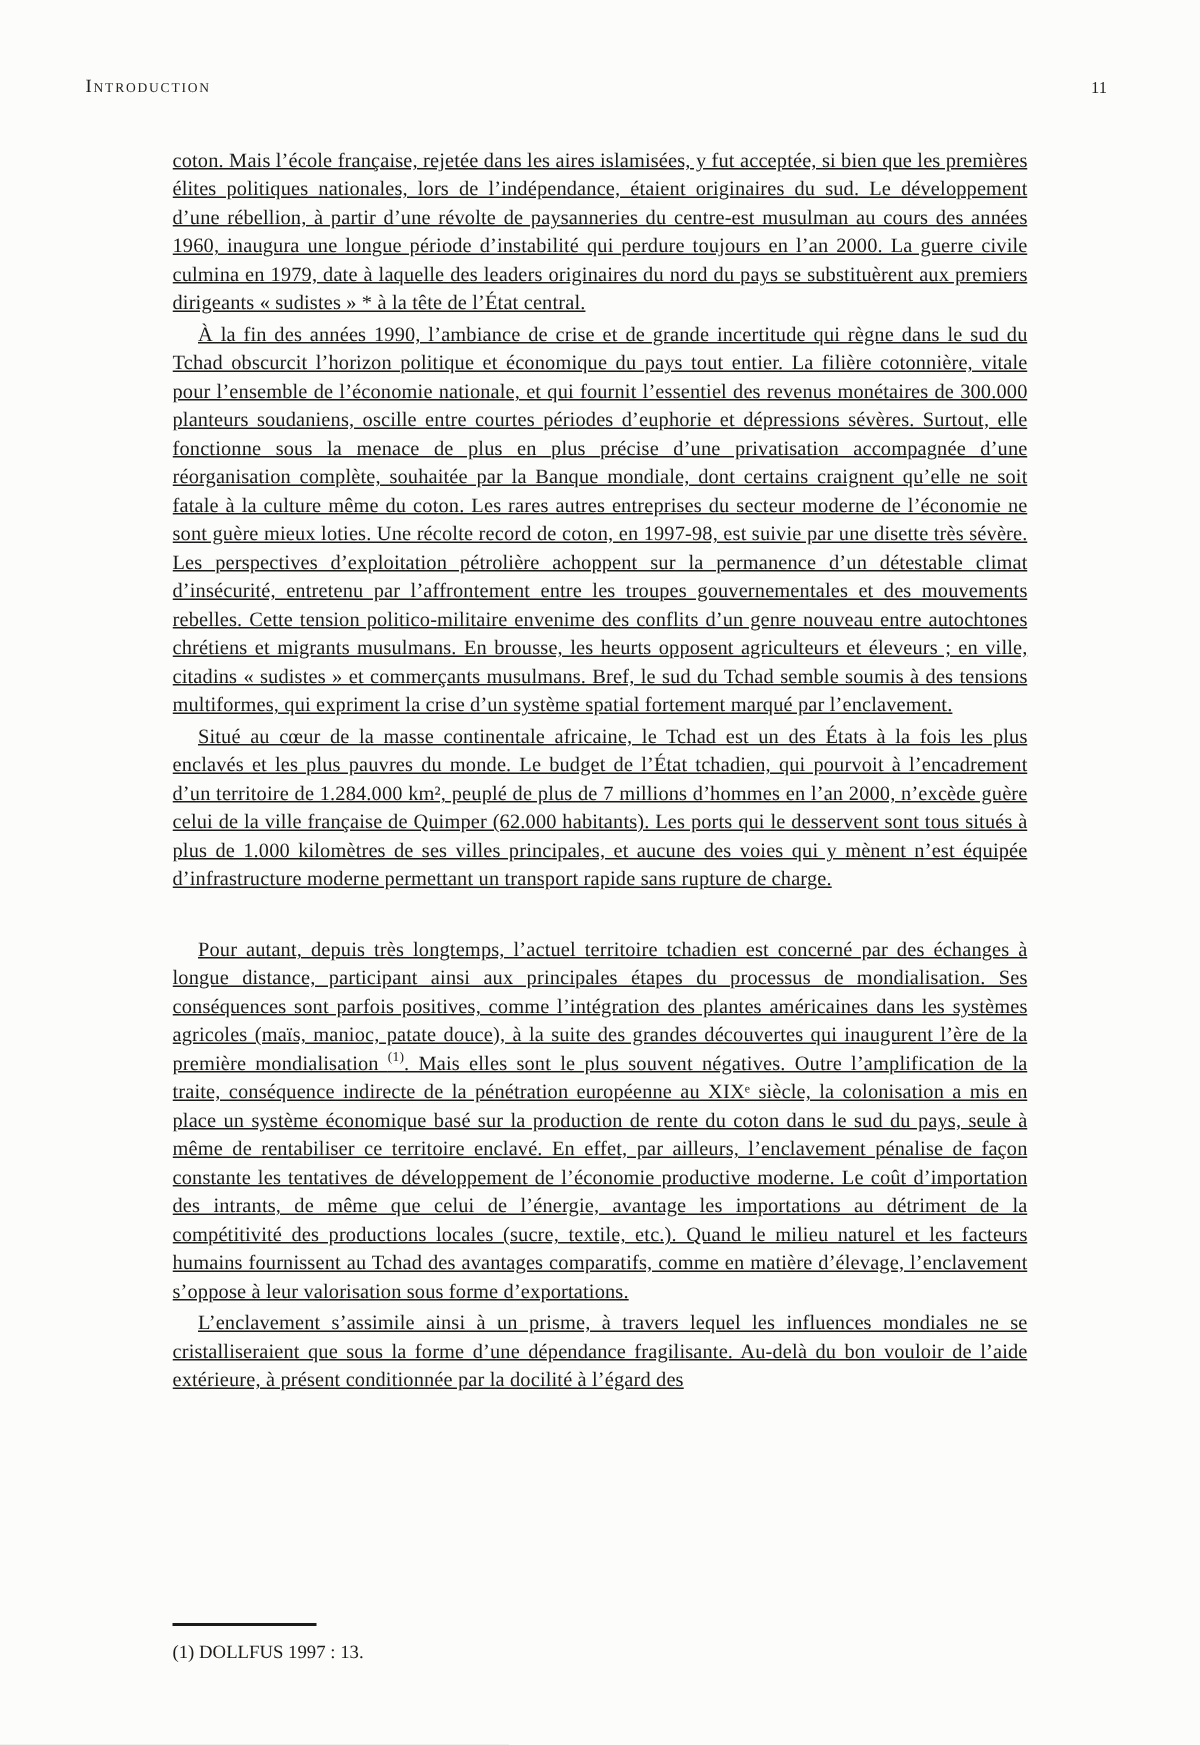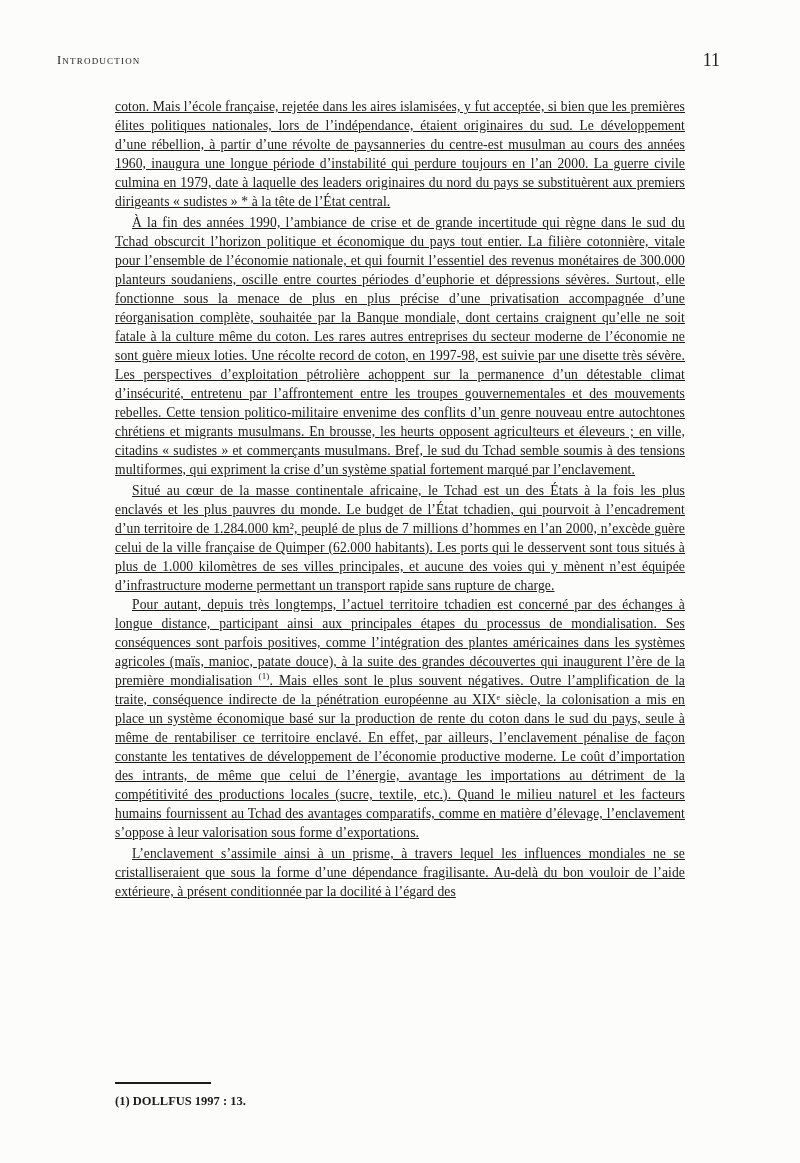--- a/index.html
+++ b/index.html
@@ -14,68 +14,68 @@
     margin: 0 auto;
     background: #fcfcfa;
     color: #1b1b1b;
     font-family: "Liberation Serif", "DejaVu Serif", serif;
     overflow: hidden;
   }
   .running-header {
     position: absolute;
     top: 50px;
     left: 57px;
-    right: 80px;
+    right: 62px;
     display: flex;
     justify-content: space-between;
-    align-items: center;
+    align-items: flex-end;
   }
   .running-head {
     font-variant: small-caps;
     font-size: 12.5px;
     letter-spacing: 1.2px;
     color: #222;
   }
   .page-number {
-    font-size: 18px;
+    font-size: 11px;
     color: #222;
   }
   .text-block {
     position: absolute;
     top: 97px;
     left: 115px;
     width: 570px;
     max-height: 990px;
     overflow: hidden;
     text-align: justify;
     font-size: 13.6px;
     line-height: 19px;
     letter-spacing: 0.1px;
     text-decoration: underline;
   }
   .text-block p {
     margin: 0;
   }
   .text-block p.indent {
     text-indent: 17px;
+    margin-top: 28px;
   }
   .text-block p.spaced {
     margin-top: 2px;
   }
   .text-block sup {
     font-size: 9px;
     line-height: 0;
     vertical-align: super;
   }
   .footnote-area {
     position: absolute;
     left: 115px;
     top: 1082px;
     width: 570px;
-    font-weight: bold;
   }
   .footnote-rule {
     width: 96px;
     height: 2px;
     background: #1b1b1b;
   }
   .footnote-text {
     margin: 9px 0 0 0;
     font-size: 12.5px;
     line-height: 16px;

